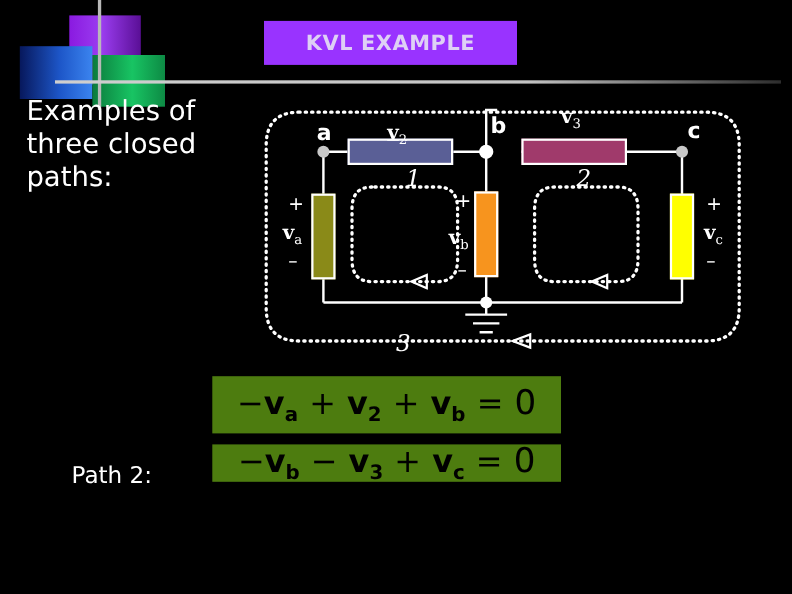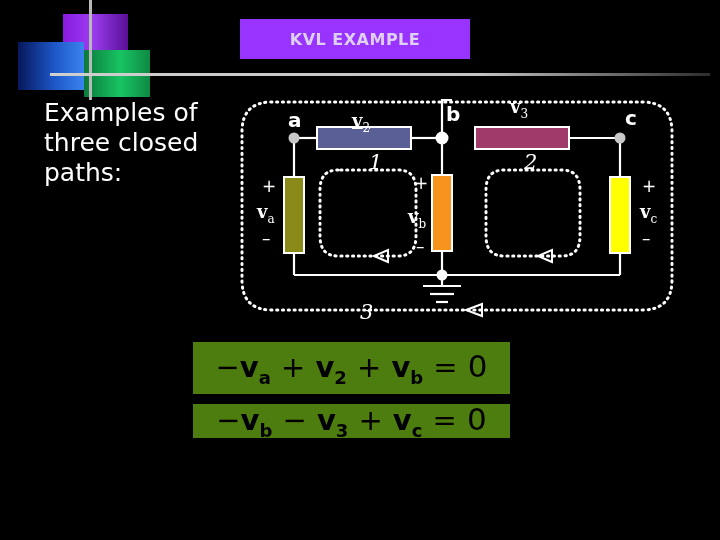--- a/index.html
+++ b/index.html
@@ -19,27 +19,27 @@
     background:linear-gradient(90deg,#07185c 0%,#1d56c8 55%,#3b84ef 100%);}
   #logo-green{left:84px;top:50px;width:66px;height:47px;
     background:linear-gradient(90deg,#0b7a3c 0%,#18c463 55%,#0d8a44 100%);}
   #logo-vline{left:89px;top:0;width:3px;height:100px;background:#b8b8b8;}
   #hrule{position:absolute;left:50px;top:73px;width:660px;height:3px;
     background:linear-gradient(90deg,#cfcfcf 0%,#c3c3c3 65%,#2d2d2d 100%);}
 
   
   #title-banner{position:absolute;left:240px;top:19px;width:230px;height:40px;
     background:#9933ff;display:flex;align-items:center;justify-content:center;}
-  #title-text{color:#ded0f5;font-weight:bold;font-size:16px;letter-spacing:.5px;
+  #title-text{color:#ded0f5;font-weight:bold;font-size:19px;letter-spacing:.5px;
     font-family:"DejaVu Sans","Liberation Sans",sans-serif;}
 
   
-  #body-text{position:absolute;left:24px;top:98px;width:215px;
+  #body-text{position:absolute;left:24px;top:86px;width:215px;
     color:#fff;font-size:25px;line-height:30px;
-    font-family:"DejaVu Sans","Liberation Sans",sans-serif;margin-left:20px;}
+    font-family:"DejaVu Sans","Liberation Sans",sans-serif;}
 
   
   #circuit{position:absolute;left:228px;top:88px;width:480px;height:240px;}
   #circuit svg{position:absolute;left:0;top:0;}
   .clabel{position:absolute;color:#fff;font-family:"DejaVu Serif","Liberation Serif",serif;}
   .node-letter{font-weight:bold;font-size:20px;font-style:normal;
     font-family:"DejaVu Sans","Liberation Sans",sans-serif;}
   .vlabel{font-size:18px;font-weight:bold;}
   .vlabel sub{font-size:12px;font-weight:normal;}
   .loopnum{font-size:21px;font-style:italic;
@@ -174,19 +174,20 @@
     <div class="clabel loopnum" style="left:132px;top:212px;">3</div>
   </div>
 
   <div class="path-row" style="top:350px;height:50px;">
     <div class="eq-box" style="left:193px;top:-8px;width:317px;height:52px;">
       <span class="eq-text"><span class="op">−</span>v<sub>a</sub> <span class="op">+</span> v<sub>2</sub> <span class="op">+</span> v<sub>b</sub> <span class="op">=</span> <span class="zero">0</span></span>
     </div>
   </div>
 
   <div class="path-row" style="top:412px;height:50px;">
+    <div class="path-label" style="left:65px;top:8px;">Path 2:</div>
     <div class="eq-box" style="left:193px;top:-8px;width:317px;height:34px;">
       <span class="eq-text"><span class="op">−</span>v<sub>b</sub> <span class="op">−</span> v<sub>3</sub> <span class="op">+</span> v<sub>c</sub> <span class="op">=</span> <span class="zero">0</span></span>
     </div>
   </div>
 
 
 </div>
 
 </body></html>

